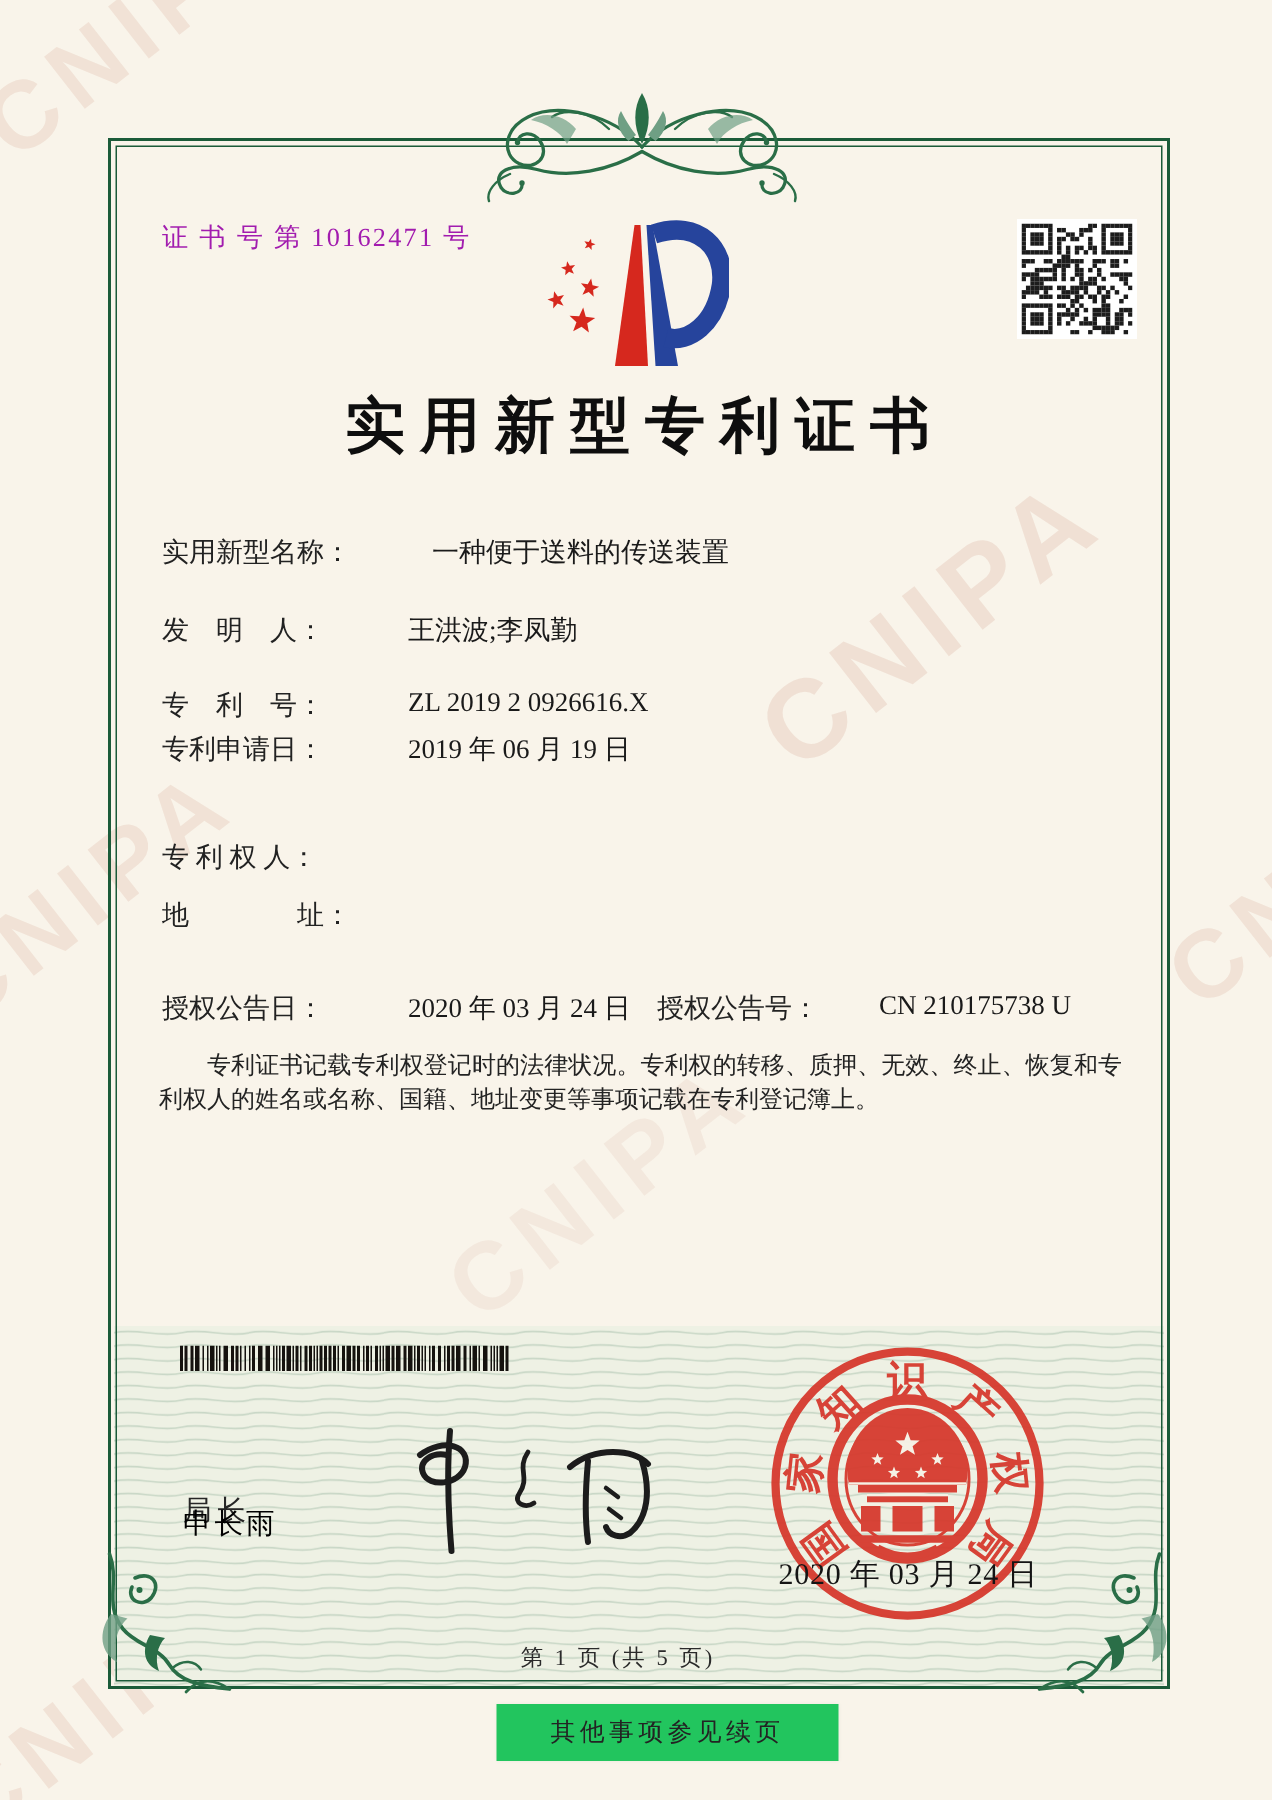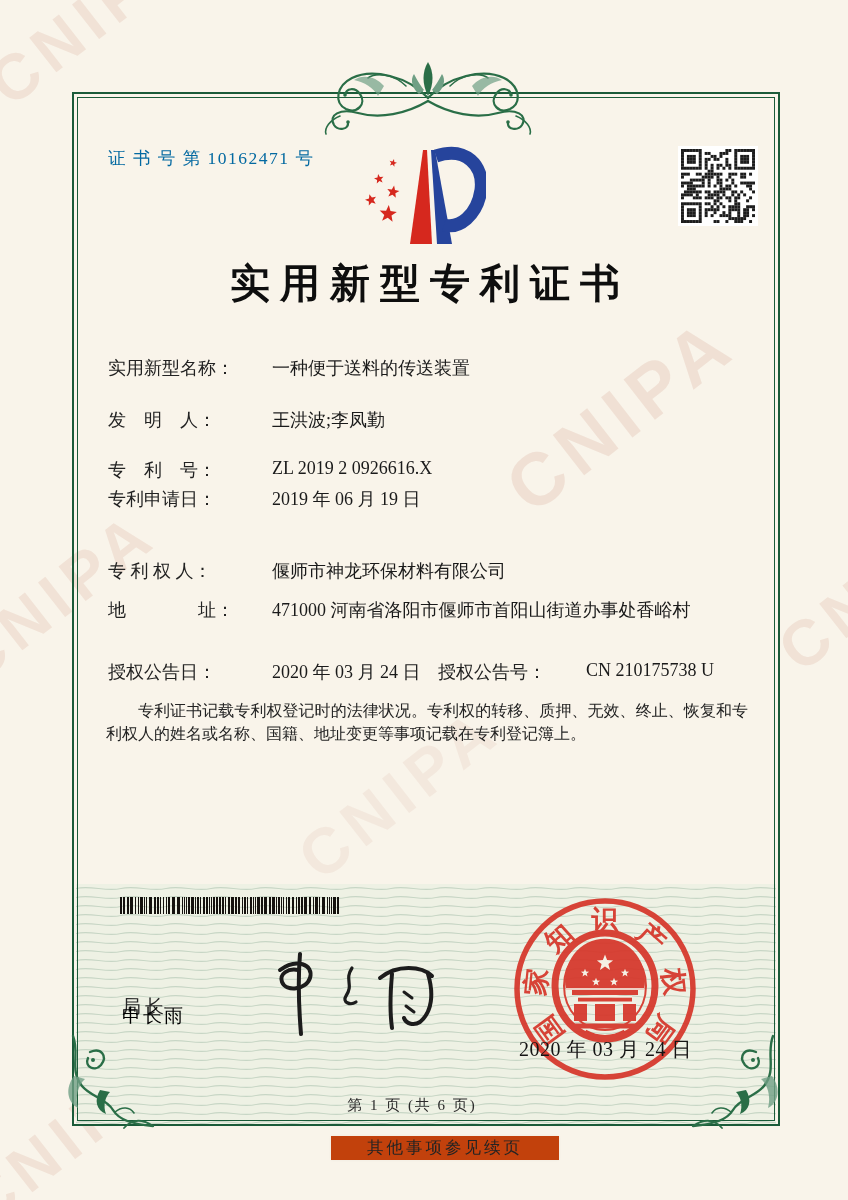--- a/index.html
+++ b/index.html
@@ -22,21 +22,21 @@
     border:2.5px solid #1b5b39;z-index:2;
   }
   .frame-inner{
     position:absolute;left:3px;top:3px;right:3px;bottom:3px;
     border:1px solid #1b5b39;
   }
   
   .waves{left:76px;top:884px;z-index:1;}
   
   .cert-no{
-    left:108px;top:146px;font-size:17.5px;letter-spacing:1.5px;color:#0369a1;z-index:3;
+    left:108px;top:146px;font-size:17.5px;letter-spacing:1.5px;color:#a21caf;z-index:3;
   }
   .logo{left:356px;top:146px;z-index:3;}
   .qr-wrap{left:678px;top:146px;width:80px;height:80px;background:#ffffff;z-index:3;}
   .qr-wrap svg{position:absolute;left:3px;top:3px;}
   .title{
     left:72px;top:256px;width:708px;text-align:center;
     font-size:40px;font-weight:bold;letter-spacing:10px;padding-left:8px;
     color:#0e0e0e;z-index:3;box-sizing:border-box;
   }
   
@@ -53,21 +53,21 @@
   .sig-title{left:122px;top:994px;font-family:"Liberation Sans",sans-serif;font-size:19px;letter-spacing:4px;color:#262626;z-index:3;}
   .sig-name{left:122px;top:1003px;font-family:"Liberation Sans",sans-serif;font-size:19px;letter-spacing:2px;color:#000000;z-index:3;}
   .signature{left:252px;top:948px;z-index:3;}
   .seal{left:505px;top:889px;z-index:3;}
   .seal-date{
     left:518px;top:1036px;width:175px;text-align:center;font-size:20px;
     color:#141414;letter-spacing:0.5px;z-index:4;font-weight:500;
   }
   .page-info{left:72px;top:1096px;width:680px;text-align:center;font-size:15px;letter-spacing:2px;color:#2a2a2a;z-index:3;}
   .note-box{
-    left:331px;top:1136px;width:228px;height:24px;background:#c2410c;
+    left:331px;top:1136px;width:228px;height:38px;background:#22c55e;
     box-shadow:0 0 3px rgba(0,0,0,0.05);z-index:3;
     display:flex;align-items:center;justify-content:center;
   }
   .note-box span{font-size:16.5px;letter-spacing:3px;color:#232323;}
   .ornament-top{left:288px;top:56px;z-index:3;}
   .corner-l{left:60px;top:1034px;z-index:3;}
   .corner-r{left:691px;top:1034px;z-index:3;}
 </style>
 </head>
 <body>
@@ -457,43 +457,41 @@
       <rect x="44.40" y="71.04" width="2.96" height="2.96" fill="#1c1c1c"></rect>
       <rect x="53.28" y="71.04" width="2.96" height="2.96" fill="#1c1c1c"></rect>
       <rect x="56.24" y="71.04" width="2.96" height="2.96" fill="#1c1c1c"></rect>
       <rect x="59.20" y="71.04" width="2.96" height="2.96" fill="#1c1c1c"></rect>
       <rect x="68.08" y="71.04" width="2.96" height="2.96" fill="#1c1c1c"></rect>
     </svg>
 </div>
 
 <div class="abs title">实用新型专利证书</div>
 
-<div class="abs frow" style="top:356px;">
+<div class="abs frow" style="top:356px;gap:16px;">
   <span class="lab">实用新型名称：</span>
   <span class="val">一种便于送料的传送装置</span>
 </div>
 <div class="abs frow" style="top:408px;">
   <span class="lab">发　明　人：</span>
   <span class="val">王洪波;李凤勤</span>
 </div>
 <div class="abs frow" style="top:458px;">
   <span class="lab">专　利　号：</span>
   <span class="val">ZL 2019 2 0926616.X</span>
 </div>
 <div class="abs frow" style="top:487px;">
   <span class="lab">专利申请日：</span>
   <span class="val">2019 年 06 月 19 日</span>
 </div>
 <div class="abs frow" style="top:559px;">
   <span class="lab">专 利 权 人：</span>
-  <span class="val">偃师市神龙环保材料有限公司</span>
 </div>
 <div class="abs frow" style="top:598px;">
   <span class="lab">地　　　　址：</span>
-  <span class="val">471000 河南省洛阳市偃师市首阳山街道办事处香峪村</span>
 </div>
 <div class="abs frow" style="top:660px;">
   <span class="lab">授权公告日：</span>
   <span class="val">2020 年 03 月 24 日</span>
 </div>
 <div class="abs frow" style="top:660px;left:438px;">
   <span class="lab" style="width:112px;">授权公告号：</span>
   <span class="val">CN 210175738 U</span>
 </div>
 
@@ -620,16 +618,16 @@
       <rect x="-35" y="37.5" width="70" height="5" fill="#d6362a"></rect>
       <path d="M-20,46 Q0,57 20,46" stroke="#d6362a" stroke-width="5" fill="none"></path>
       <rect x="-39" y="2.2" width="78" height="1.6" fill="#f6f2e6"></rect>
       <rect x="-27" y="10" width="54" height="1.4" fill="#f6f2e6"></rect>
       <rect x="-31" y="16.2" width="62" height="1.6" fill="#f6f2e6"></rect>
     </g>
   </g>
 </svg>
 <div class="abs seal-date">2020 年 03 月 24 日</div>
 
-<div class="abs page-info">第 1 页 (共 6 页)</div>
+<div class="abs page-info">第 1 页 (共 5 页)</div>
 <div class="abs note-box">
   <span>其他事项参见续页</span>
 </div>
 
 </body></html>

